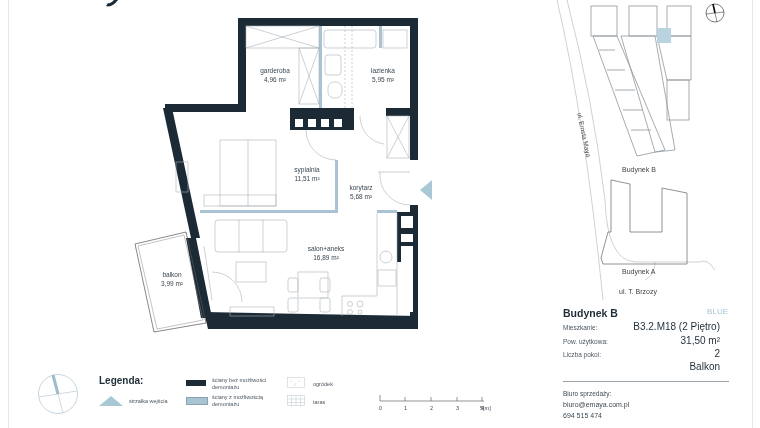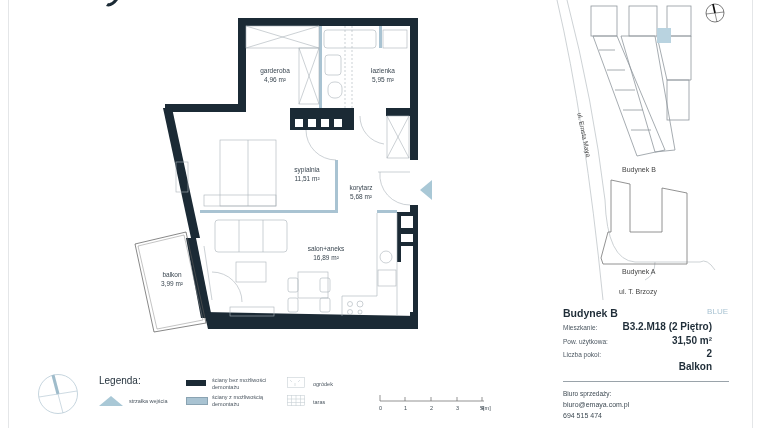--- a/index.html
+++ b/index.html
@@ -4,24 +4,24 @@
 <style>
   html, body { margin:0; padding:0; }
   body { width:760px; height:428px; background:#ffffff; position:relative; overflow:hidden;
          font-family:"Liberation Sans", sans-serif; color:#1b2a35; }
   .abs { position:absolute; }
   .vline { position:absolute; top:0; width:1px; height:428px; background:#e4e6e8; }
   .lbl { position:absolute; font-size:6.5px; color:#3a4650; text-align:center; line-height:9px; }
   .info-title { position:absolute; left:563px; top:307px; font-size:10.5px; font-weight:bold; color:#1f2d38; }
   .info-variant { position:absolute; left:700px; top:307px; width:28px; text-align:right; font-size:8px; color:#a9c3d2; }
   .info-key { position:absolute; left:563px; font-size:6.5px; color:#4b5660; }
-  .info-val { position:absolute; right:48px; font-size:10px; font-weight:bold; color:#1f2d38; text-align:right; }
+  .info-val { position:absolute; right:40px; font-size:10px; font-weight:normal; color:#1f2d38; text-align:right; }
   .sep { position:absolute; left:563px; top:381px; width:166px; height:1px; background:#9aa3aa; }
   .contact { position:absolute; left:563px; font-size:7px; color:#3e4a53; }
-  .legend-title { position:absolute; left:99px; top:375px; font-size:10px; color:#1f2d38; }
+  .legend-title { position:absolute; left:99px; top:375px; font-size:10px; color:#1f2d38;font-weight:bold; }
   .legend-text { position:absolute; font-size:5.5px; color:#4b5660; line-height:7px; }
   .scale-lbl { position:absolute; top:405px; font-size:5.5px; color:#3e4a53; }
 </style>
 </head>
 <body>
 
 <div class="vline" style="left:8px;"></div>
 <div class="vline" style="left:752px;"></div>
 
 <svg class="abs" style="left:104px;top:0;" width="18" height="8">

